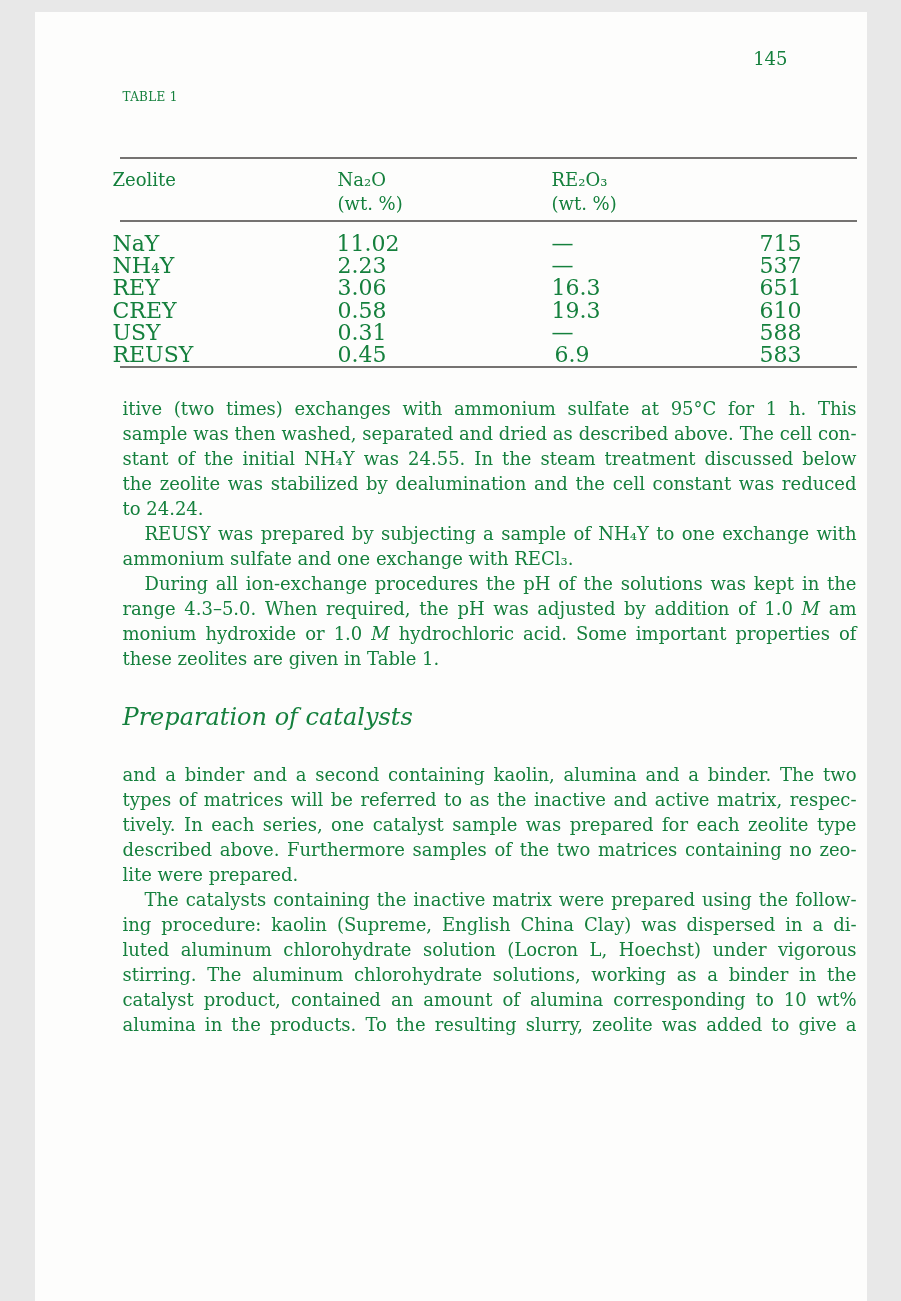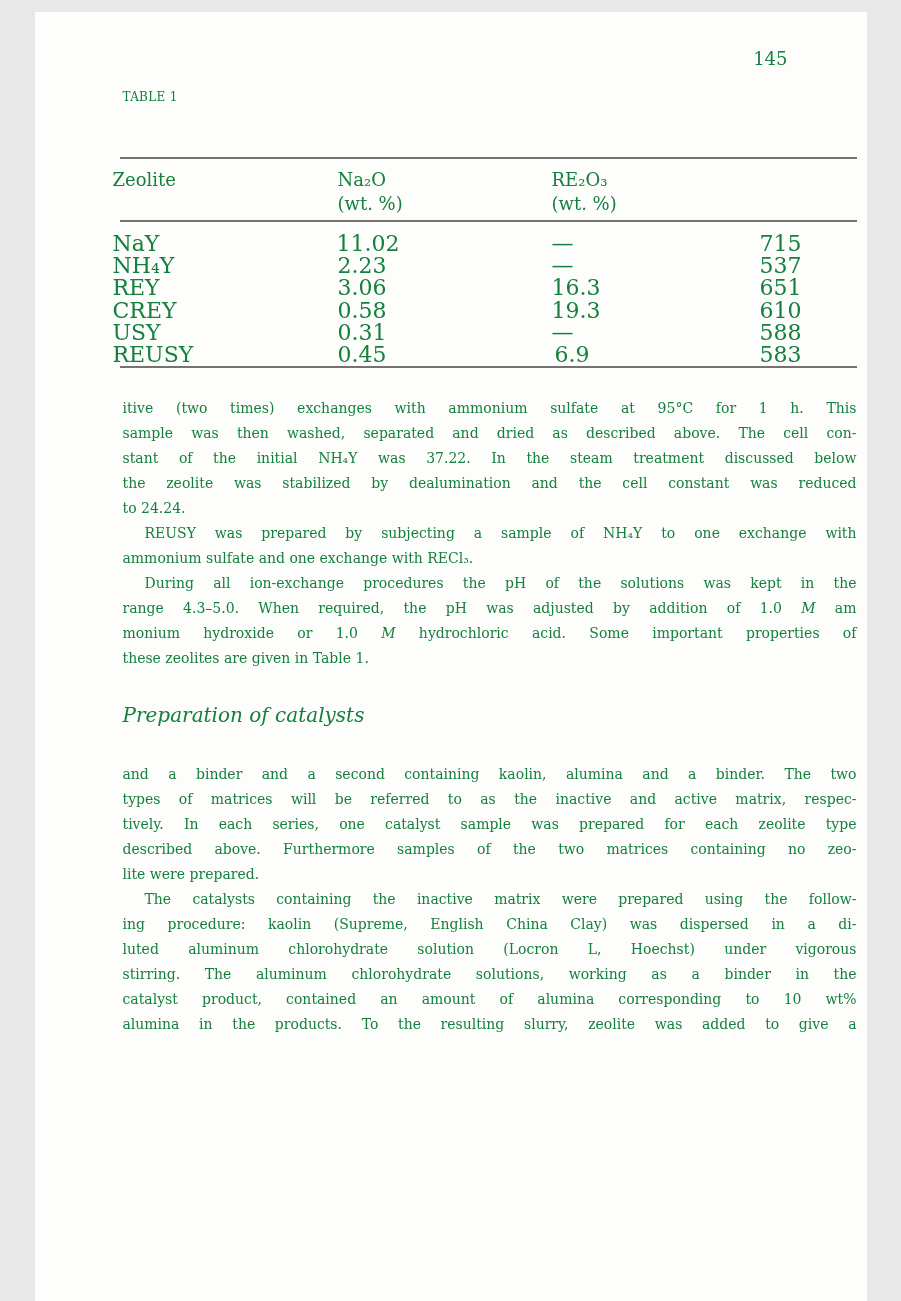--- a/index.html
+++ b/index.html
@@ -25,33 +25,33 @@
   .c2{left:303px;}
   .c3{left:517px;}
   .c4{left:727px;}
   .rows{left:0;top:221px;width:901px;}
   .trow{position:relative;height:22.2px;font-size:22px;}
   .cell{position:absolute;top:0;line-height:22.2px;}
   .cell.v2{left:302px;width:50px;text-align:right;}
   .cell.v3{left:517px;width:38px;text-align:right;}
   .cell.v3.dashcell{text-align:left;}
   .cell.v4{left:725px;}
-  .textblock{left:88px;width:734px;font-size:14px;}
+  .textblock{left:88px;width:734px;font-size:18px;}
   .block1{top:384px;}
   .block2{top:750px;}
   .pline{
     line-height:25px;
     text-align:justify;
     text-align-last:justify;
     white-space:normal;
   }
   .pline.lastline{text-align-last:left;}
   .pline.indent{text-indent:22px;}
   .it{font-style:italic;}
-  .sec-heading{left:88px;top:691px;font-size:20px;font-style:italic;}
+  .sec-heading{left:88px;top:691px;font-size:24px;font-style:italic;}
   .artifact-bl{left:0;top:1294px;width:11px;height:7px;background:#141326;}
   .artifact-bl2{left:11px;top:1296px;width:3px;height:4px;background:#1fb6c9;}
   .artifact-br{left:893px;top:1297px;width:3px;height:3px;background:#4a4a4a;border-radius:50%;}
 </style>
 </head>
 <body>
 
 <div class="page">
 
   <div class="abs pageno">145</div>
@@ -113,21 +113,21 @@
       <span class="cell v4">583</span>
     </div>
   </div>
 
   <div class="abs rule rule-bot"></div>
 
   <div class="abs textblock block1" id="block1">
       <div>
         <div class="pline">itive (two times) exchanges with ammonium sulfate at 95°C for 1 h. This</div>
         <div class="pline">sample was then washed, separated and dried as described above. The cell con-</div>
-        <div class="pline">stant of the initial NH₄Y was 37.22. In the steam treatment discussed below</div>
+        <div class="pline">stant of the initial NH₄Y was 24.55. In the steam treatment discussed below</div>
         <div class="pline">the zeolite was stabilized by dealumination and the cell constant was reduced</div>
         <div class="pline lastline">to 24.24.</div>
       </div>
       <div>
         <div class="pline indent">REUSY was prepared by subjecting a sample of NH₄Y to one exchange with</div>
         <div class="pline lastline">ammonium sulfate and one exchange with RECl₃.</div>
       </div>
       <div>
         <div class="pline indent">During all ion-exchange procedures the pH of the solutions was kept in the</div>
         <div class="pline"><span>range 4.3–5.0. When required, the pH was adjusted by addition of 1.0 </span><span class="it">M</span><span> am</span></div>

